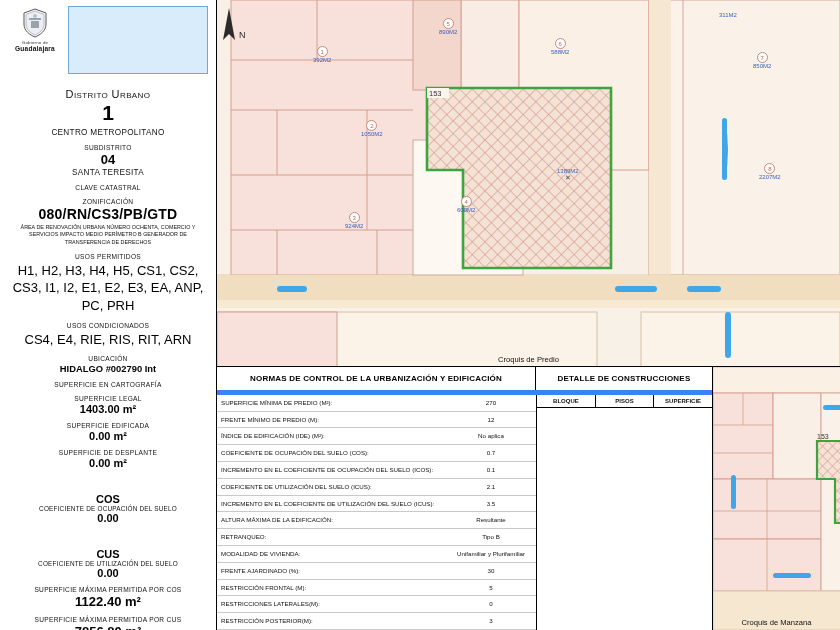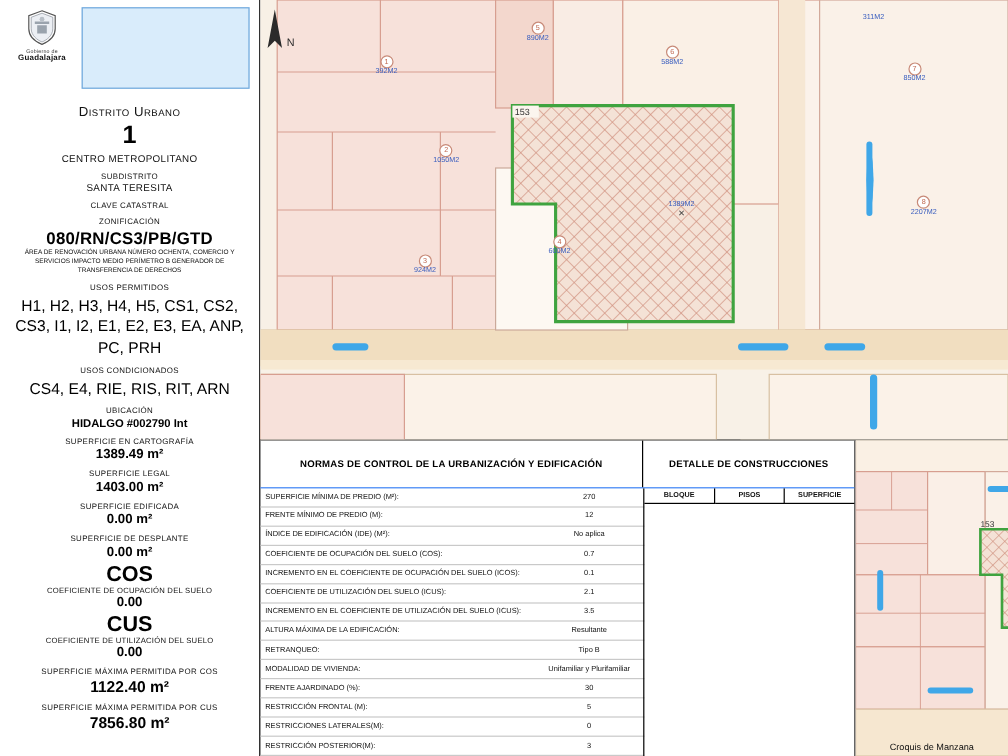--- a/index.html
+++ b/index.html
@@ -126,23 +126,23 @@
     color: #000;
     padding: 0 4px;
   }
   .val-sm {
     font-size: 9.4px;
     font-weight: bold;
     margin-top: 1px;
     color: #000;
   }
   .coef-title {
-    font-size: 18px;
-    font-weight: bold;
-    margin-top: 2px;
+    font-size: 11px;
+    font-weight: bold;
+    margin-top: 24px;
     color: #000;
   }
   .coef-sub {
     font-size: 6.4px;
     letter-spacing: .2px;
     color: #111;
     text-transform: uppercase;
   }
   .coef-val {
     font-size: 11px;
@@ -178,22 +178,22 @@
     height: 263px;
   }
   .norms {
     width: 496px;
     border-right: 1px solid #000;
     display: flex;
     flex-direction: column;
   }
   .norms-head {
     display: flex;
-    border-bottom: 1px solid #3b82f6;
-    height: 40px;
+    border-bottom: 5px solid #3b82f6;
+    height: 28px;
   }
   .norms-head-left {
     flex: 1;
     display: flex; align-items: center; justify-content: center;
     text-align: center;
     font-size: 8px;
     font-weight: bold;
     padding: 2px 12px;
     border-right: 1px solid #000;
     letter-spacing: .2px;
@@ -286,39 +286,39 @@
       </div>
       <div class="logo-box"></div>
     </div>
 
     <div class="lp-body">
       <div class="title-distrito">Distrito Urbano</div>
       <div class="big-num">1</div>
       <div class="sub-name">CENTRO METROPOLITANO</div>
 
       <div class="lbl">SUBDISTRITO</div>
+      <div class="val-lg">04</div>
       <div class="sub-name" style="margin-top:1px">SANTA TERESITA</div>
 
       <div class="lbl">CLAVE CATASTRAL</div>
 
       <div class="lbl">ZONIFICACIÓN</div>
       <div class="val-zon">080/RN/CS3/PB/GTD</div>
       <div class="desc-small">ÁREA DE RENOVACIÓN URBANA NÚMERO OCHENTA, COMERCIO Y SERVICIOS IMPACTO MEDIO PERÍMETRO B GENERADOR DE TRANSFERENCIA DE DERECHOS</div>
 
       <div class="lbl">USOS PERMITIDOS</div>
       <div class="usos-val">H1, H2, H3, H4, H5, CS1, CS2, CS3, I1, I2, E1, E2, E3, EA, ANP, PC, PRH</div>
 
       <div class="lbl">USOS CONDICIONADOS</div>
       <div class="usos-val">CS4, E4, RIE, RIS, RIT, ARN</div>
 
       <div class="lbl">UBICACIÓN</div>
       <div class="val-sm">HIDALGO #002790 Int</div>
 
       <div class="lbl">SUPERFICIE EN CARTOGRAFÍA</div>
-      <div class="val-md">1389.49 m²</div>
 
       <div class="lbl">SUPERFICIE LEGAL</div>
       <div class="val-md">1403.00 m²</div>
 
       <div class="lbl">SUPERFICIE EDIFICADA</div>
       <div class="val-md">0.00 m²</div>
 
       <div class="lbl">SUPERFICIE DE DESPLANTE</div>
       <div class="val-md">0.00 m²</div>
 
@@ -449,20 +449,21 @@
         <div style="font-size:6px;color:#3b5fbf;">2207M2</div>
       </div>
       <div style="position:absolute;left:340px;top:168px;text-align:center;">
         <div style="font-size:6px;color:#3b5fbf;">1389M2</div>
         <div style="font-size:7px;color:#444;">✕</div>
       </div>
       <div style="position:absolute;left:502px;top:12px;text-align:center;">
         <div style="font-size:6px;color:#3b5fbf;">311M2</div>
       </div>
 
+      <div class="caption">Croquis de Predio</div>
     </div>
 
     <div class="bottom-row">
 
       <div class="norms">
         <div class="norms-head">
           <div class="norms-head-left">NORMAS DE CONTROL DE LA URBANIZACIÓN Y EDIFICACIÓN</div>
           <div class="norms-head-right">DETALLE DE CONSTRUCCIONES</div>
         </div>
         <div class="norms-body">

